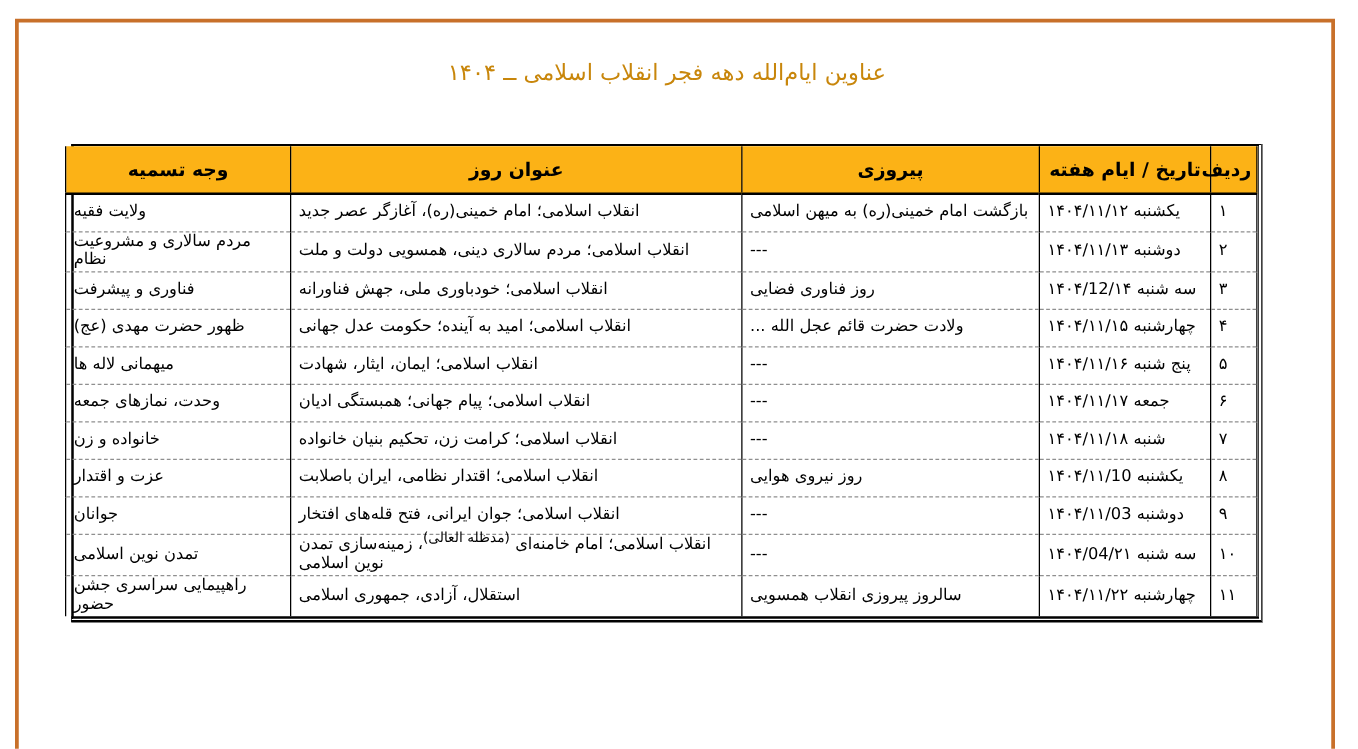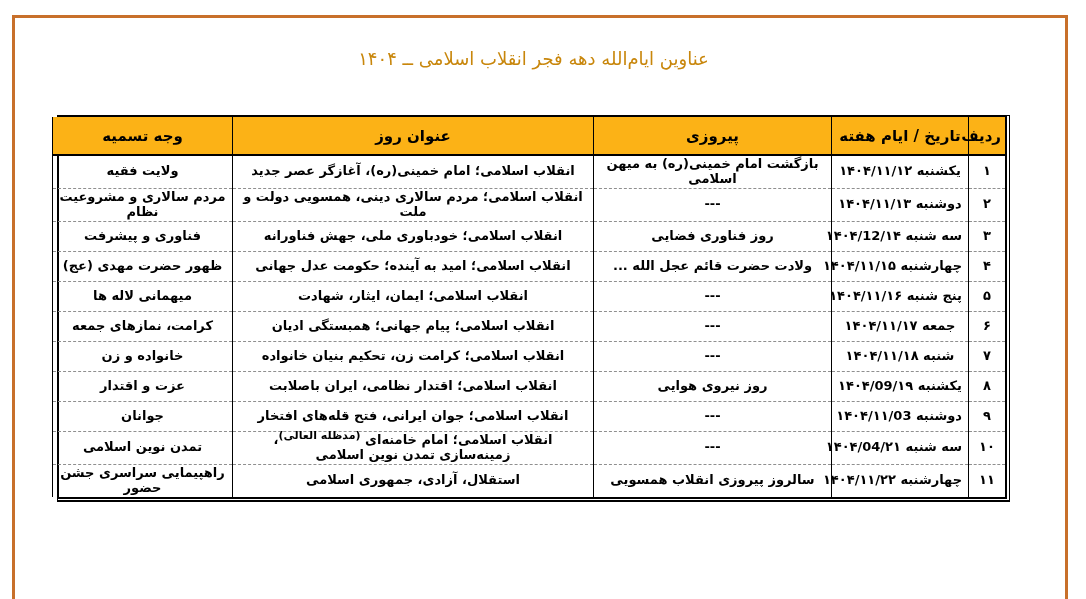--- a/index.html
+++ b/index.html
@@ -54,26 +54,25 @@
     text-align:center;
     vertical-align:middle;
     padding:2px 4px;
   }
   td {
     font-size:13px;
     height:30px;
     border-right:1px solid #000;
     border-left:1px solid #000;
     border-top:1px dashed #8f8f8f;
-    text-align:center;
+    text-align:left;
     vertical-align:middle;
     padding:1px 6px;
     color:#000;
     line-height:1.15;
-    font-weight:bold;
   }
   tr:first-child td { border-top:none; }
   td.c-num { font-size:13px; }
   td.c-date { font-size:13px; white-space:nowrap; }
   sup.honorific {
     font-size:11px;
     vertical-align:super;
     line-height:0;
   }
 </style>
@@ -136,32 +135,32 @@
         <td class="c-date">پنج شنبه ۱۴۰۴/۱۱/۱۶</td>
         <td>---</td>
         <td>انقلاب اسلامی؛ ایمان، ایثار، شهادت</td>
         <td>میهمانی لاله ها</td>
       </tr>
       <tr>
         <td class="c-num">۶</td>
         <td class="c-date">جمعه ۱۴۰۴/۱۱/۱۷</td>
         <td>---</td>
         <td>انقلاب اسلامی؛ پیام جهانی؛ همبستگی ادیان</td>
-        <td>کرامت، نمازهای جمعه</td>
+        <td>وحدت، نمازهای جمعه</td>
       </tr>
       <tr>
         <td class="c-num">۷</td>
         <td class="c-date">شنبه ۱۴۰۴/۱۱/۱۸</td>
         <td>---</td>
         <td>انقلاب اسلامی؛ کرامت زن، تحکیم بنیان خانواده</td>
         <td>خانواده و زن</td>
       </tr>
       <tr>
         <td class="c-num">۸</td>
-        <td class="c-date">یکشنبه ۱۴۰۴/09/۱۹</td>
+        <td class="c-date">یکشنبه ۱۴۰۴/۱۱/10</td>
         <td>روز نیروی هوایی</td>
         <td>انقلاب اسلامی؛ اقتدار نظامی، ایران باصلابت</td>
         <td>عزت و اقتدار</td>
       </tr>
       <tr>
         <td class="c-num">۹</td>
         <td class="c-date">دوشنبه ۱۴۰۴/۱۱/03</td>
         <td>---</td>
         <td>انقلاب اسلامی؛ جوان ایرانی، فتح قله‌های افتخار</td>
         <td>جوانان</td>

